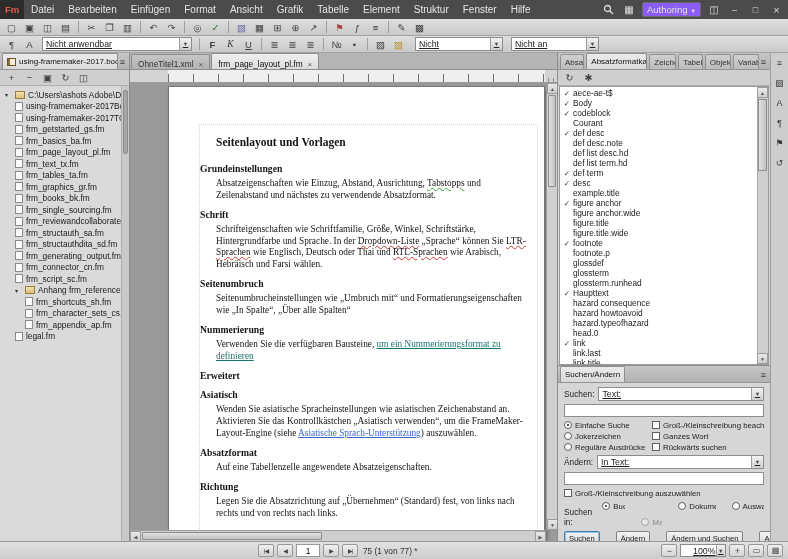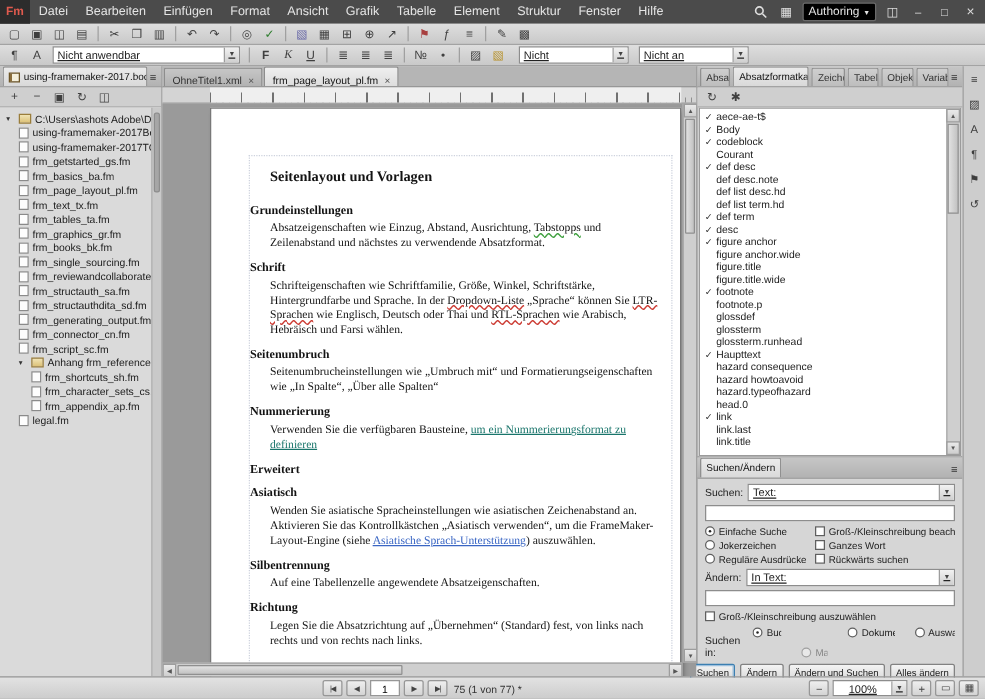--- a/index.html
+++ b/index.html
@@ -9,21 +9,21 @@
 
   
   .menubar { height:19px; background:var(--menubar-bg,#4b4b4b); display:flex; align-items:center; color:#e4e4e4; }
   .fm-logo { width:24px; height:19px; background:#2c2c2c; color:var(--logo-red,#e05a4e); font-weight:bold; font-size:9.5px; display:flex; align-items:center; justify-content:center; }
   .menus { display:flex; height:100%; align-items:center; }
   .menu-item { padding:0 7px; font-size:10px; white-space:nowrap; cursor:default; }
   .menubar-right { margin-left:auto; display:flex; align-items:center; gap:6px; padding-right:4px; }
   .mb-icon { width:14px; text-align:center; font-size:10px; color:#ddd; display:inline-flex; align-items:center; justify-content:center; }
   .grid-glyph::before { content:"▦"; }
   .panel-glyph::before { content:"◫"; }
-  .mode-switcher { display:flex; align-items:center; gap:3px; font-size:9.5px; padding:1px 4px; border:1px solid #6a6a6a; border-radius:2px; background:#000000; }
+  .mode-switcher { display:flex; align-items:center; gap:3px; font-size:9.5px; padding:1px 4px; border:1px solid #6a6a6a; border-radius:2px; background:#8b5cf6; }
   .arrow::before { content:"▼"; font-size:5.5px; color:inherit; }
   .winbtn { width:15px; text-align:center; font-size:9px; color:#ddd; }
   .win-min::before { content:"–"; }
   .win-max::before { content:"□"; }
   .win-close::before { content:"×"; font-size:11px; }
 
   
   .toolbar { height:17px; background:linear-gradient(var(--toolbar-bg,#e0e0e0),#c9c9c9); border-bottom:1px solid #a3a3a3; display:flex; align-items:center; padding:0 3px; }
   .tb-icons { display:flex; align-items:center; gap:1px; }
   .tbicon { width:17px; height:15px; display:flex; align-items:center; justify-content:center; font-size:9.5px; color:#3f3f3f; border-radius:2px; }
@@ -131,40 +131,40 @@
   .opt-col.left { flex:0 0 84px; }
   .opt-col.right { flex:1; }
   .opt { display:flex; align-items:center; gap:3px; height:10px; white-space:nowrap; overflow:hidden; font-size:7.8px; }
   .opt.disabled { opacity:.45;margin-top:16px; }
   .ctrl { width:8px; height:8px; border:1px solid #5f5f5f; background:#fff; flex:0 0 auto; position:relative; }
   .ctrl.radio { border-radius:50%; }
   .ctrl.checked.radio::after { content:""; position:absolute; inset:2px; background:#222; border-radius:50%; }
   .ctrl.checked:not(.radio)::after { content:"✓"; position:absolute; top:-3px; left:0; font-size:8px; }
   .scope-row { display:flex; align-items:flex-end; gap:5px; }
   .scope-opts { display:flex; gap:16px; min-width:0; overflow:hidden; }
-  .btn-row { display:flex; gap:4px; margin-top:1px;justify-content:flex-end; }
+  .btn-row { display:flex; gap:16px; margin-top:1px; }
   .btn { height:15px; padding:0 4px; font-size:7.6px; font-family:"Liberation Sans",sans-serif; background:linear-gradient(#f4f4f4,#d7d7d7); border:1px solid #828282; border-radius:2px; white-space:nowrap; color:#222; }
   .btn.primary { border-color:var(--selection-blue,#3c7fb1); box-shadow:0 0 0 1px #9dc0dd inset; }
 
   
   .dock-strip { width:18px; flex:0 0 auto; background:#cdcdcd; border-left:1px solid #9d9d9d; display:flex; flex-direction:column; align-items:center; gap:7px; padding-top:3px; }
   .dock-icon { width:14px; height:13px; display:flex; align-items:center; justify-content:center; font-size:9px; color:#3d3d3d; border-radius:2px; }
 
   
   .statusbar { position:absolute; left:0; right:0; bottom:0; height:18px; background:linear-gradient(#e2e2e2,#cccccc); border-top:1px solid #989898; display:flex; align-items:center; gap:3px; padding:0 5px; font-size:8.3px; }
   .status-spacer { width:250px; flex:0 0 auto; }
   .flex { flex:1; }
   .nav-btn { width:16px; height:13px; flex:0 0 auto; display:flex; align-items:center; justify-content:center; background:linear-gradient(#efefef,#d4d4d4); border:1px solid #979797; border-radius:2px; font-size:6px; color:#444; letter-spacing:-1px; }
   .nav-first::before { content:"|◀"; } .nav-prev::before { content:"◀"; }
   .nav-next::before { content:"▶"; } .nav-last::before { content:"▶|"; }
   .zoom-out::before { content:"−"; font-size:9px; } .zoom-in::before { content:"+"; font-size:9px; }
   .fit-btn::before { content:"▭"; font-size:8px; } .grid-btn::before { content:"▦"; font-size:8px; }
   .page-input { width:24px; height:13px; border:1px solid #979797; background:#fff; text-align:center; font-size:8.3px; font-family:"Liberation Sans",sans-serif; }
   .page-info { white-space:nowrap; color:#333; margin-left:2px; }
-  .zoom-combo { width:60px; height:13px;padding-left:12px; }
+  .zoom-combo { width:46px; height:13px;padding-left:12px; }
 </style>
 </head>
 <body>
 
 <div class="window" data-name="framemaker-window">
 
   <header class="menubar" data-name="menubar">
     <div class="fm-logo" data-name="app-logo">Fm</div>
     <nav class="menus" data-name="menu-list">
 
@@ -475,21 +475,21 @@
                 <div class="doc-section" data-name="document-section">
                   <div class="doc-heading" data-name="section-heading">Erweitert</div>
                 </div>
 
                 <div class="doc-section" data-name="document-section">
                   <div class="doc-heading" data-name="section-heading">Asiatisch</div>
                   <div class="doc-body" data-name="section-body"><span data-name="text-segment">Wenden Sie asiatische Spracheinstellungen wie asiatischen Zeichenabstand an. Aktivieren Sie das Kontrollkästchen „Asiatisch verwenden“, um die FrameMaker-Layout-Engine (siehe </span><span class="seg-b" data-name="text-segment-styled">Asiatische Sprach-Unterstützung</span><span data-name="text-segment">) auszuwählen.</span></div>
                 </div>
 
                 <div class="doc-section" data-name="document-section">
-                  <div class="doc-heading" data-name="section-heading">Silbentrennung</div>
+                  <div class="doc-heading" data-name="section-heading">Absatzformat</div>
                   <div class="doc-body" data-name="section-body"><span data-name="text-segment">Auf eine Tabellenzelle angewendete Absatzeigenschaften.</span></div>
                 </div>
 
                 <div class="doc-section" data-name="document-section">
                   <div class="doc-heading" data-name="section-heading">Richtung</div>
                   <div class="doc-body" data-name="section-body"><span data-name="text-segment">Legen Sie die Absatzrichtung auf „Übernehmen“ (Standard) fest, von links nach rechts und von rechts nach links.</span></div>
                 </div>
               </div>
 
           </div>
@@ -589,20 +589,24 @@
               <div class="cat-row checked" data-name="paragraph-format-item">
                 <span class="cat-check" data-name="checkmark-icon"></span>
                 <span data-name="format-name">def term</span>
               </div>
 
               <div class="cat-row checked" data-name="paragraph-format-item">
                 <span class="cat-check" data-name="checkmark-icon"></span>
                 <span data-name="format-name">desc</span>
               </div>
 
+              <div class="cat-row" data-name="paragraph-format-item">
+                <span class="cat-check" data-name="checkmark-icon"></span>
+                <span data-name="format-name">example.title</span>
+              </div>
 
               <div class="cat-row checked" data-name="paragraph-format-item">
                 <span class="cat-check" data-name="checkmark-icon"></span>
                 <span data-name="format-name">figure anchor</span>
               </div>
 
               <div class="cat-row" data-name="paragraph-format-item">
                 <span class="cat-check" data-name="checkmark-icon"></span>
                 <span data-name="format-name">figure anchor.wide</span>
               </div>

